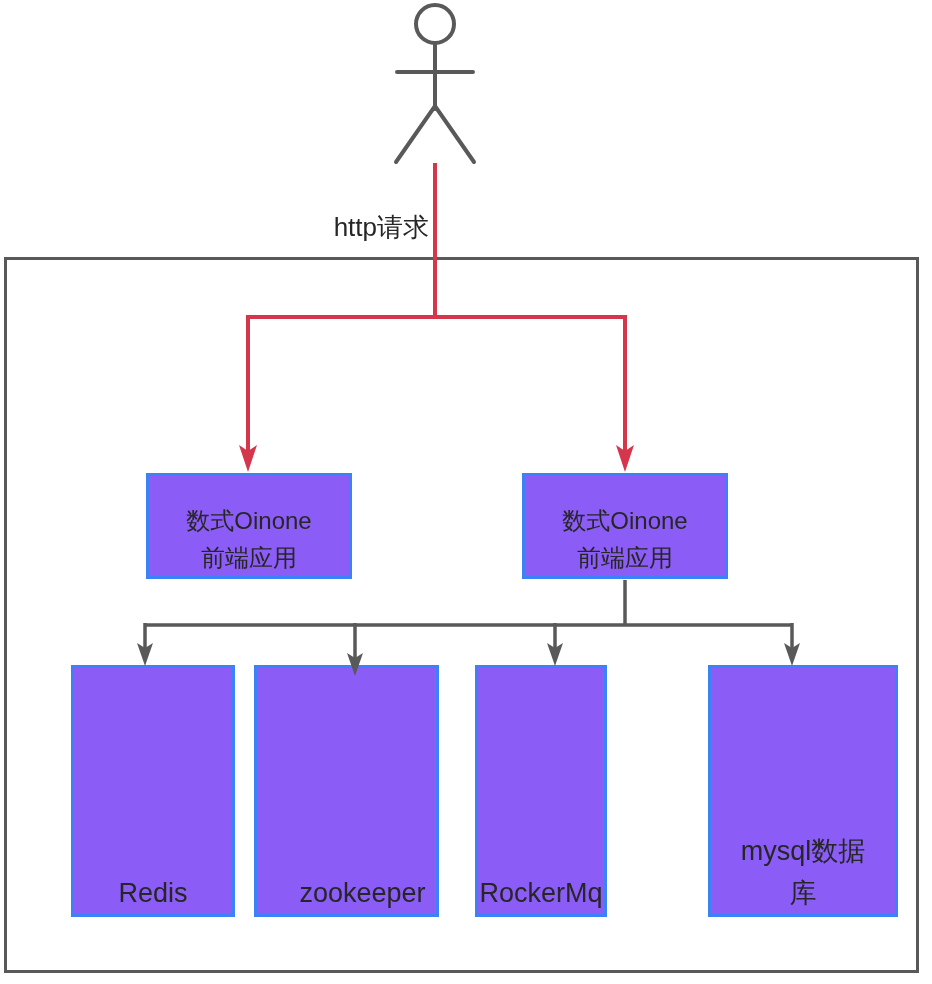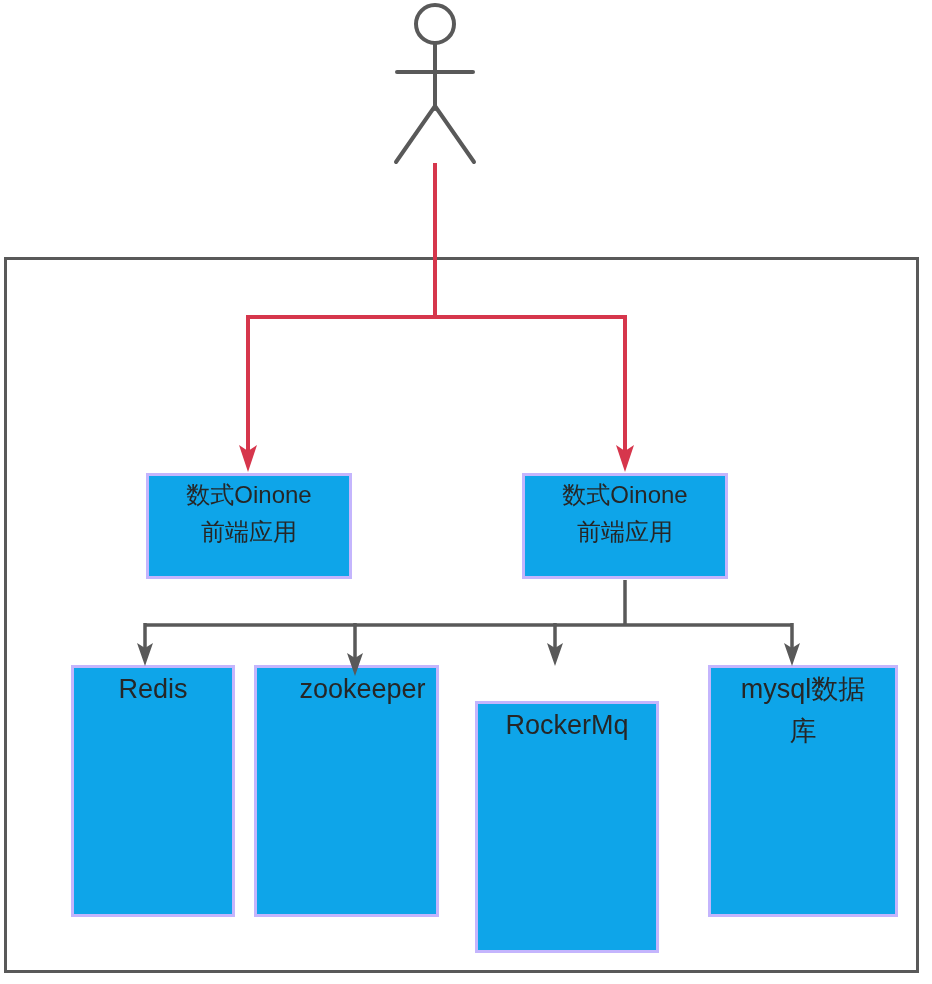--- a/index.html
+++ b/index.html
@@ -33,27 +33,27 @@
     width: 915px;
     height: 716px;
     border: 3px solid #595959;
     background: transparent;
     box-sizing: border-box;
     z-index: 1;
   }
   
   .node {
     position: absolute;
-    border: 3px solid #c4b5fd;
-    background: #0ea5e9;
+    border: 3px solid #3b82f6;
+    background: #8b5cf6;
     box-sizing: border-box;
     display: flex;
     flex-direction: column;
     align-items: center;
-    justify-content: flex-start;
+    justify-content: flex-end;
     text-align: center;
     color: #262626;
     z-index: 2;
   }
   .node .line { display: block; }
   
   .node-app {
     width: 206px;
     height: 106px;
     top: 473px;
@@ -64,21 +64,21 @@
   .node-backend  { left: 522px; }
   
   .node-infra {
     top: 665px;
     height: 252px;
     font-size: 27px;
     line-height: 42px;
   }
   .node-redis     { left: 71px;  width: 164px; }
   .node-zookeeper { left: 254px; width: 185px; padding-left: 32px; }
-  .node-rockermq  { left: 475px; width: 184px; margin-top: 36px; }
+  .node-rockermq  { left: 475px; width: 132px; }
   .node-mysql     { left: 708px; width: 190px; }
   
   .edge-label {
     position: absolute;
     left: 201px;
     top: 209px;
     width: 228px;
     text-align: right;
     font-size: 26px;
     line-height: 36px;
@@ -87,20 +87,21 @@
     white-space: nowrap;
   }
 </style>
 </head>
 <body>
 
 <div class="canvas">
 
   <div class="boundary"></div>
 
+  <div class="edge-label">http请求</div>
 
   <div class="node node-app node-frontend">
     <span class="line">数式Oinone</span>
     <span class="line">前端应用</span>
   </div>
 
   <div class="node node-app node-backend">
     <span class="line">数式Oinone</span>
     <span class="line">前端应用</span>
   </div>

